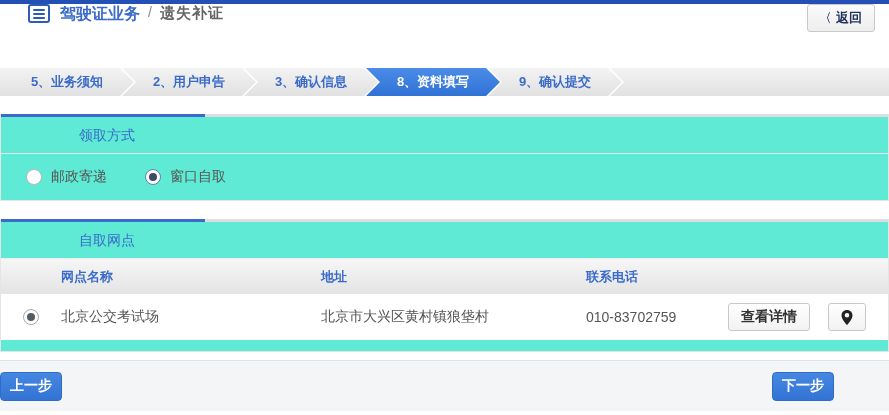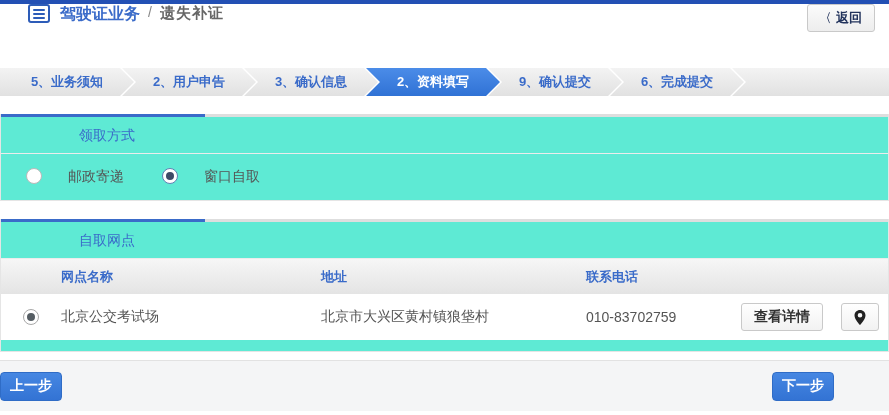--- a/index.html
+++ b/index.html
@@ -37,34 +37,34 @@
 
   
   .card { margin-top:18px; border:1px solid #e5e5e5; border-top:none; background:#5eead4; }
   .card-top { height:3px; background:#dedede; position:relative; }
   .card-top-accent { position:absolute; left:0; top:0; height:3px; width:204px; background:#3a6bc9; }
   .card-hd { height:37px; line-height:37px; padding-left:78px; color:#3a6bc9; font-size:14px;
              border-bottom:1px solid #ececec; }
 
   
   .radio-row { display:flex; align-items:center; height:46px; padding-left:25px; gap:38px; }
-  .radio-opt { display:flex; gap:26px; cursor:pointer; font-size:14px; color:#555; }
+  .radio-opt { display:flex; align-items:center; gap:9px; cursor:pointer; font-size:14px; color:#555; }
   .radio-circle { width:16px; height:16px; border-radius:50%; border:1px solid #b9b9b9; background:#fff;
                   display:flex; align-items:center; justify-content:center; }
   .radio-circle.sel-blue { border-color:#6080b5; }
   .radio-circle.sel-blue::after { content:""; width:8px; height:8px; border-radius:50%; background:#3e4a66; }
   .radio-circle.sel-gray { border-color:#a8a8a8; }
   .radio-circle.sel-gray::after { content:""; width:8px; height:8px; border-radius:50%; background:#555d63; }
 
   
   .tbl-head, .tbl-row { display:grid; grid-template-columns:60px 260px 265px 142px 1fr; align-items:center; }
   .tbl-head { height:35px; background:linear-gradient(#f6f6f6,#e4e4e4); color:#3a6bc9; font-size:13px; font-weight:bold; }
   .tbl-row { height:46px; background:#fff; font-size:14px; color:#555; }
   .cell-radio { display:flex; justify-content:center; }
-  .cell-actions { display:flex; align-items:flex-start; justify-content:flex-start; gap:18px;margin-left:13px; }
+  .cell-actions { display:flex; align-items:flex-start; justify-content:flex-start; gap:18px; }
   .details-btn { height:28px; padding:0 12px; background:linear-gradient(#ffffff,#f2f2f2); border:1px solid #c9c9c9;
                  border-radius:3px; font-size:14px; font-weight:bold; color:#333; cursor:pointer; }
   .pin-btn { width:38px; height:28px; background:linear-gradient(#ffffff,#f2f2f2); border:1px solid #c9c9c9;
              border-radius:3px; display:flex; align-items:center; justify-content:center; cursor:pointer; }
   .row-pad { height:11px; }
 
   
   .footer { margin-top:8px; height:51px; background:#f4f5f6; border-top:1px solid #e2e2e2;
             display:flex; align-items:center; justify-content:space-between; gap:12px; padding-right:55px; }
   .nav-btn { width:62px; height:29px; background:linear-gradient(#4687e2,#3373d4); border:1px solid #2f6cc6;
@@ -90,23 +90,22 @@
     <button class="back-btn">
       <span class="back-chevron">〈</span>
       <span>返回</span>
     </button>
   </div>
 
   <div class="steps">
     <div class="step">5、业务须知</div>
     <div class="step">2、用户申告</div>
     <div class="step">3、确认信息</div>
-    <div class="step active">2、资料填写</div>
+    <div class="step active">8、资料填写</div>
     <div class="step">9、确认提交</div>
-    <div class="step">6、完成提交</div>
     <div class="step-filler"></div>
   </div>
 
   <div class="card">
     <div class="card-top">
         <div class="card-top-accent"></div>
       </div>
     <div class="card-hd">领取方式</div>
     <div class="radio-row">
       <label class="radio-opt">

